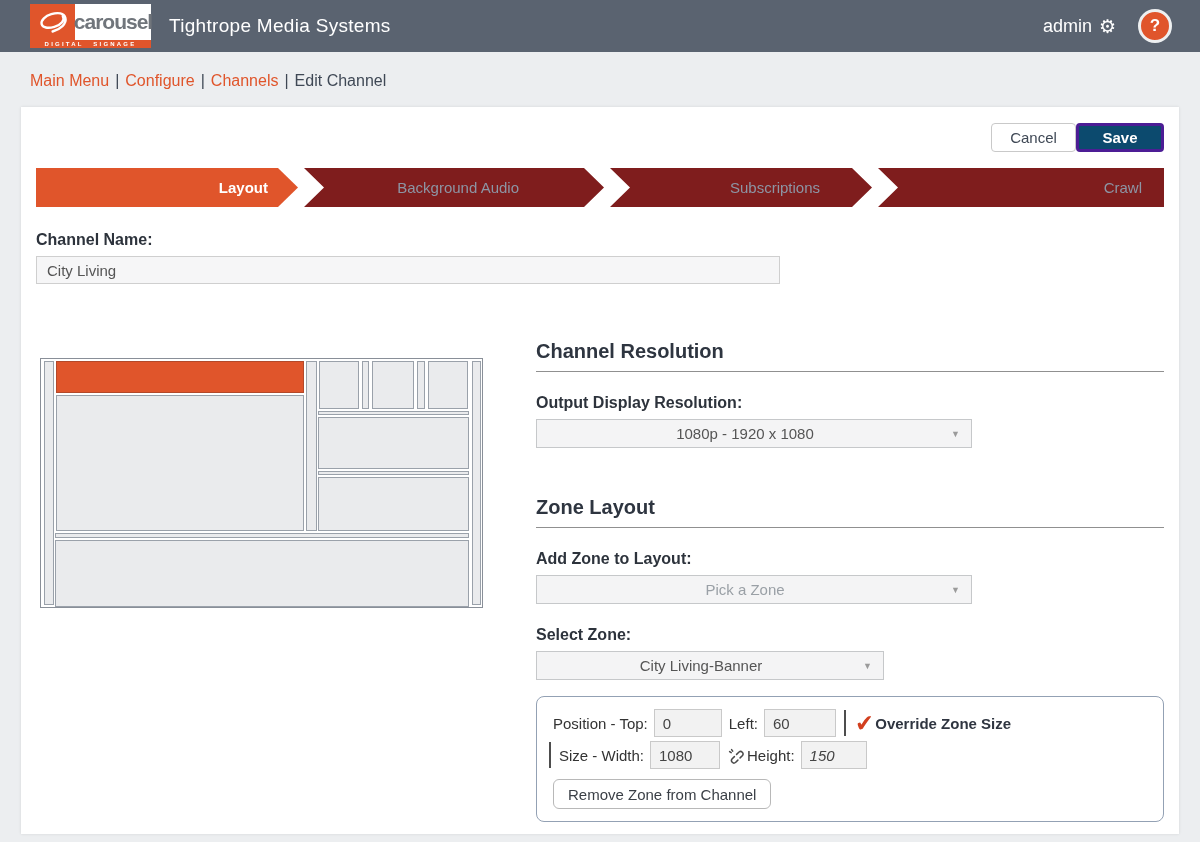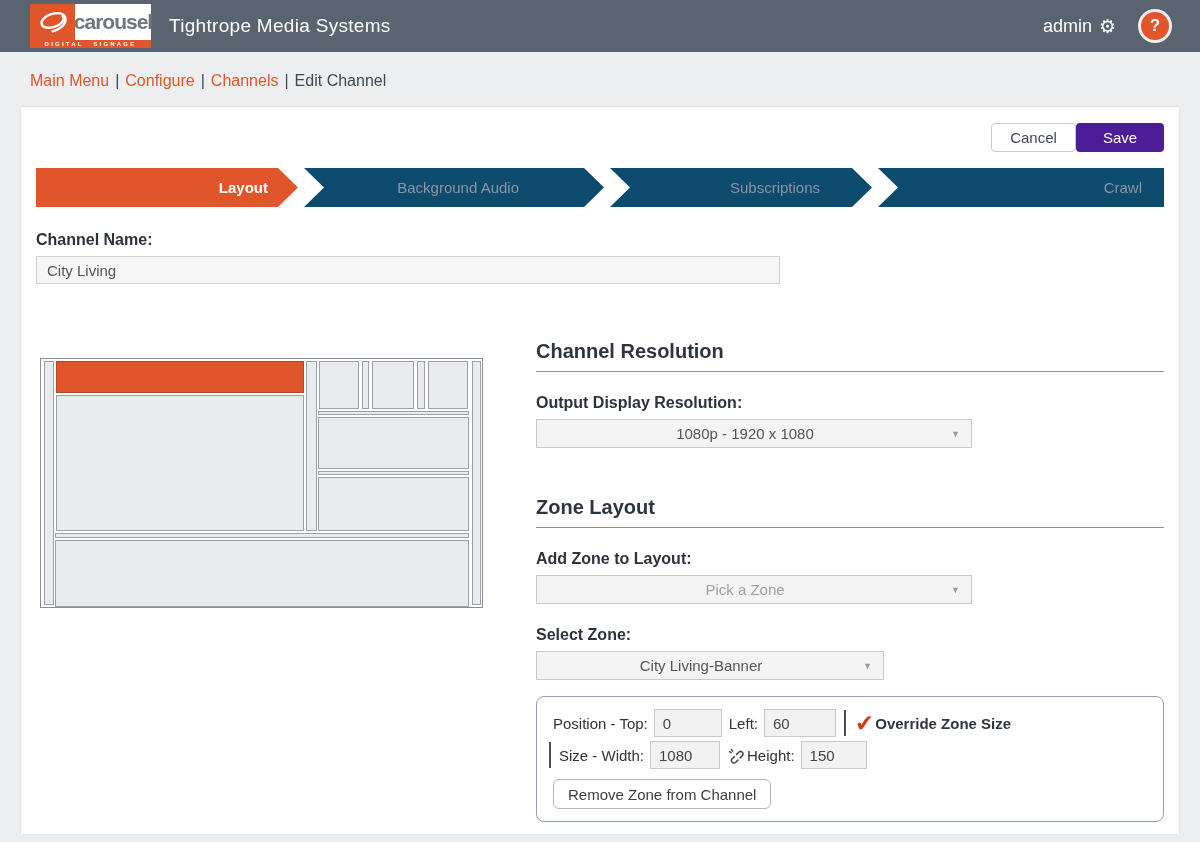--- a/index.html
+++ b/index.html
@@ -37,26 +37,26 @@
   
   .card { background:#fff; margin:0 21px; height:727px;
     box-shadow:0 0 3px rgba(0,0,0,.10); position:relative; }
 
   .action-row { display:flex; justify-content:flex-end; 
     padding:16px 15px 0; }
   .btn { font-size:15px; border-radius:4px; height:29px; cursor:pointer;
     font-family:inherit; }
   .btn-cancel { background:#fff; border:1px solid #c9c9c9; color:#3f4855;
     width:85px; }
-  .btn-save { background:#4c1d95; border:3px solid #4c1d95; color:#fff;
-    width:88px; font-weight:normal; }
+  .btn-save { background:#0c4a6e; border:3px solid #4c1d95; color:#fff;
+    width:88px; font-weight:bold; }
 
   
   .tabstrip { display:flex; gap:6px; margin:16px 15px 0; height:39px; }
-  .tab { background:#0c4a6e; color:#8d95a4; font-size:15px; display:flex;
+  .tab { background:#7f1d1d; color:#8d95a4; font-size:15px; display:flex;
     align-items:center; justify-content:flex-end; cursor:pointer;
     clip-path:polygon(0 0,calc(100% - 20px) 0,100% 50%,calc(100% - 20px) 100%,0 100%,20px 50%); }
   .tab.first { clip-path:polygon(0 0,calc(100% - 20px) 0,100% 50%,calc(100% - 20px) 100%,0 100%); }
   .tab.last  { clip-path:polygon(0 0,100% 0,100% 100%,0 100%,20px 50%); }
   .tab.active { background:#e0552b; color:#fff; font-weight:bold; }
   .t1 { flex:0 0 262px; padding-right:30px; }
   .t2 { flex:0 0 300px; padding-right:85px; }
   .t3 { flex:0 0 262px; padding-right:52px; }
   .t4 { flex:1 1 auto;  padding-right:22px; }
 
@@ -95,21 +95,21 @@
   .zl-section { margin-top:48px; }
 
   
   .zone-panel { margin-top:16px; border:1px solid #93a1b4; border-radius:8px;
     padding:12px 16px 12px 16px; }
   .zp-row { display:flex; align-items:center; font-size:15px; color:#333; }
   .zp-row + .zp-row { margin-top:4px; }
   .zp-row input { height:28px; background:#f2f2f2; border:1px solid #c9c9c9;
     padding:0 8px; font-size:15px; color:#444; font-family:inherit; }
   .in-top{width:68px; margin-left:6px;} .in-left{width:72px; margin-left:6px;}
-  .in-w{width:70px; margin-left:6px;}  .in-h{width:66px; margin-left:6px;}
+  .in-w{width:70px; margin-left:6px;}  .in-h{width:66px; margin-left:6px;font-style:italic;}
   .vdiv { width:2px; height:26px; background:#4d4d4d; }
   .lbl-left { margin-left:7px; }
   .check { color:#d23f1e; font-size:23px; line-height:1; margin-left:9px;
     transform:rotate(-4deg); cursor:pointer; }
   .override-lbl { color:#2f3540; margin-left:1px; font-weight:bold; }
   .unlink { margin:0 3px 0 7px; }
   .row2 { margin-left:-4px; }
   .row2 .size-lbl { margin-left:8px; }
   .btn-remove { margin-top:10px; background:#fff; border:1px solid #b8b8b8;
     border-radius:6px; height:30px; padding:0 14px; font-size:15px; color:#3a3f46;

